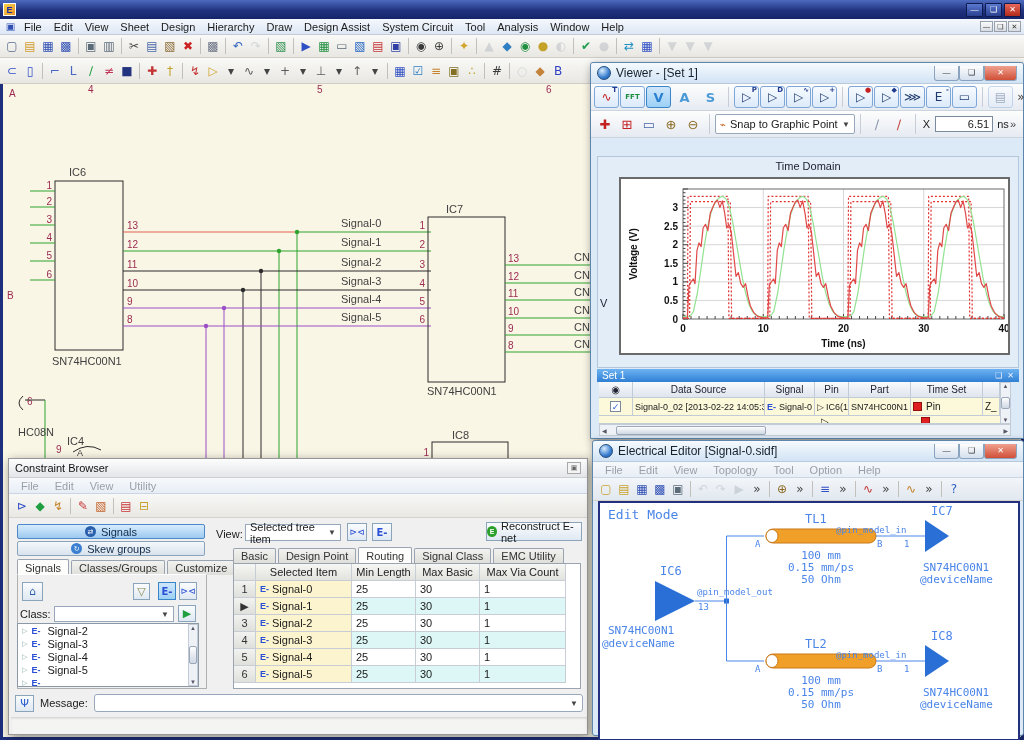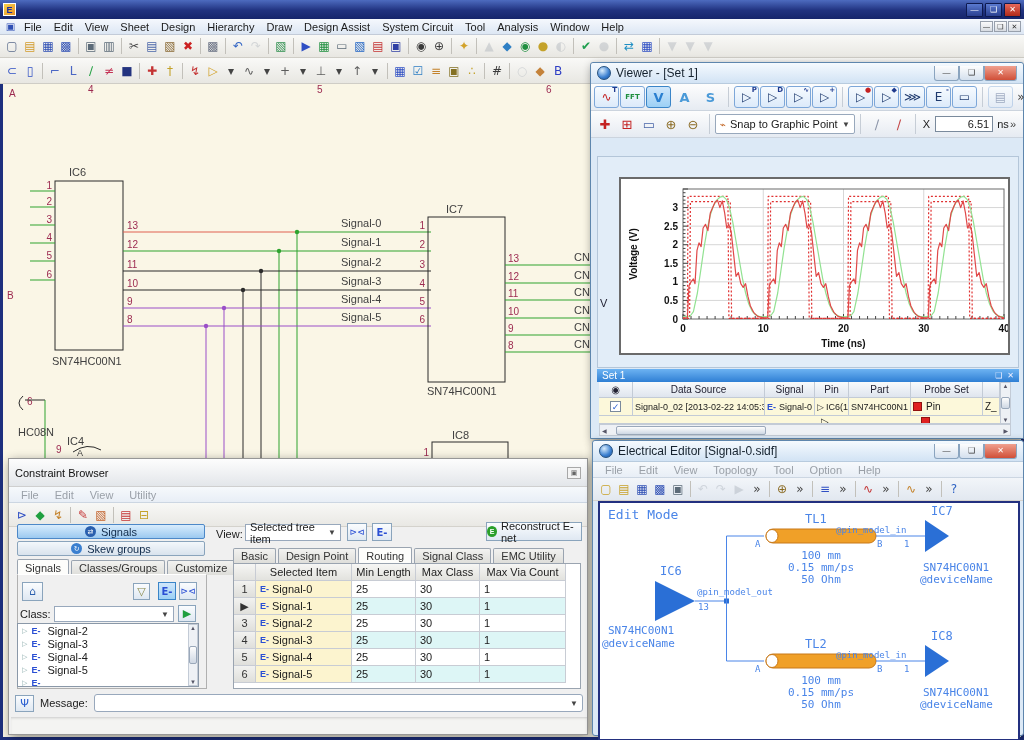--- a/index.html
+++ b/index.html
@@ -70,21 +70,21 @@
   .strow .sc{background:#fcf8da;justify-content:flex-start}
   .partial-row{position:absolute;left:8px;top:353px;height:8px;width:401px;background:#fcf8da;border-bottom:1px solid #c3cbd6;overflow:hidden;font-size:10px}
   .chk{width:11px;height:11px;background:#fff;border:1px solid #7a8a9c;color:#2a5fd0;font-size:9px;display:flex;align-items:center;justify-content:center;margin:auto}
   .sw{width:9px;height:9px;background:#e02020;border:1px solid #901010;display:inline-block;margin-right:4px}
   .eic{color:#2a4fd4;font-weight:bold;font-size:9px;margin-right:3px}
   .scrollv{position:absolute;background:#eef1f5;border:1px solid #c3cbd6;display:flex;flex-direction:column;align-items:center;justify-content:space-between;font-size:6px;color:#556}
   .scrollh{position:absolute;background:#eef1f5;border:1px solid #c3cbd6;display:flex;align-items:center;justify-content:space-between;font-size:6px;color:#556}
   .thumb{background:linear-gradient(#fdfdfd,#cfd8e4);border:1px solid #9aa8ba;border-radius:2px}
   
   .cb{background:#f0f0f0;border:1px solid #979797}
-  .cb-ttl{height:28px;background:linear-gradient(#fdfdfd,#e3e6ea);display:flex;align-items:center;padding:0 6px;font-size:11px;color:#111;border-bottom:1px solid #cfcfcf}
+  .cb-ttl{height:19px;background:linear-gradient(#fdfdfd,#e3e6ea);display:flex;align-items:center;padding:0 6px;font-size:11px;color:#111;border-bottom:1px solid #cfcfcf}
   .cb-ttl .cbx{margin-left:auto;width:14px;height:12px;border:1px solid #a8a8a8;background:#f4f4f4;font-size:7px;display:flex;align-items:center;justify-content:center;color:#666}
   .cb-tb{height:24px;display:flex;align-items:center;padding-left:4px;background:linear-gradient(#f8f8f6,#e9e8e4);border-bottom:1px solid #d4d2cc}
   .bigbtn{position:absolute;height:15px;border:1px solid #4d88c8;border-radius:2px;display:flex;align-items:center;justify-content:center;gap:5px;font-size:11px;color:#102a4a;
     background:linear-gradient(#d8ecfd,#9cc9f0)}
   .bigbtn.off{background:linear-gradient(#f3f7fb,#d9e3ed);border-color:#8aa4bc}
   .cir{width:11px;height:11px;border-radius:50%;background:#2a5fae;color:#fff;font-size:7px;display:flex;align-items:center;justify-content:center}
   .tab{border:1px solid #9aa4b0;border-bottom:none;background:linear-gradient(#f2f2f0,#dededa);padding:1px 7px;border-radius:2px 2px 0 0;font-size:11px;color:#333;white-space:nowrap}
   .tab.act{background:#fdfdfb;padding-top:2px;font-weight:normal}
   .tabrow{position:absolute;display:flex;gap:2px;align-items:flex-end}
   .fld{background:#fff;border:1px solid #98a8bc;display:flex;align-items:center;padding:0 4px;font-size:11px}
@@ -412,21 +412,21 @@
         <div class="tab">Design Point</div>
         <div class="tab act">Routing</div>
         <div class="tab">Signal Class</div>
         <div class="tab">EMC Utility</div>
       </div>
     <div class="ctable" id="cb-table" style="left:224px;top:104px;width:348px;height:126px">
         <div class="crow chead">
           <div class="cc rn" style="width: 22px;"></div>
           <div class="cc" style="width: 96px; justify-content: center;">Selected Item</div>
           <div class="cc" style="width: 64px; justify-content: center;">Min Length</div>
-          <div class="cc" style="width: 64px; justify-content: center;">Max Class</div>
+          <div class="cc" style="width: 64px; justify-content: center;">Max Basic</div>
           <div class="cc" style="width: 86px; justify-content: center;">Max Via Count</div>
         </div>
         <div class="crow">
           <div class="cc rn" style="width: 22px;">1</div>
           <div class="cc" style="width: 96px; background: rgb(252, 244, 207);">
             <span class="eic">E-</span>
             <span>Signal-0</span>
           </div>
           <div class="cc" style="width: 64px; background: rgb(255, 255, 255);">25</div>
           <div class="cc" style="width: 64px; background: rgb(255, 255, 255);">30</div>
@@ -585,20 +585,21 @@
           <div class="zicon" style="color: rgb(196, 68, 68);">∕</div>
         </span>
       <span class="vsep"></span>
       <span style="margin:0 4px 0 2px">X</span>
       <div class="xfield">6.51</div>
       <span style="margin-left:3px">ns</span>
       <span style="margin-left:auto;margin-right:4px;color:#444">»</span>
     </div>
 
     <div class="chart-panel">
+      <div class="chart-title">Time Domain</div>
       <div class="vtab">V</div>
       <div class="chart-box">
         <svg id="chart" width="387" height="174">
             <rect x="0" y="0" width="387" height="174" fill="#ffffff"></rect>
             <line x1="142.25" y1="10" x2="142.25" y2="140" stroke="#d6d6d6" stroke-width="1"></line>
             <line x1="222.5" y1="10" x2="222.5" y2="140" stroke="#d6d6d6" stroke-width="1"></line>
             <line x1="302.75" y1="10" x2="302.75" y2="140" stroke="#d6d6d6" stroke-width="1"></line>
             <line x1="62" y1="121.42857142857143" x2="383" y2="121.42857142857143" stroke="#d6d6d6" stroke-width="1"></line>
             <line x1="62" y1="102.85714285714286" x2="383" y2="102.85714285714286" stroke="#d6d6d6" stroke-width="1"></line>
             <line x1="62" y1="84.28571428571429" x2="383" y2="84.28571428571429" stroke="#d6d6d6" stroke-width="1"></line>
@@ -718,21 +719,21 @@
         <span>❑</span>
         <span>✕</span>
       </span>
     </div>
     <div class="sthead" id="set-thead">
         <div class="sc" style="width: 34px;">◉</div>
         <div class="sc" style="width: 132px;">Data Source</div>
         <div class="sc" style="width: 50px;">Signal</div>
         <div class="sc" style="width: 34px;">Pin</div>
         <div class="sc" style="width: 62px;">Part</div>
-        <div class="sc" style="width: 72px;">Probe Set</div>
+        <div class="sc" style="width: 72px;">Time Set</div>
         <div class="sc" style="width: 17px;"></div>
       </div>
     <div class="strow" id="set-trow">
         <div class="sc" style="width: 34px; justify-content: center;">
           <div class="chk">✓</div>
         </div>
         <div class="sc" style="width: 132px; font-size: 9px;">Signal-0_02  [2013-02-22 14:05:30]</div>
         <div class="sc" style="width: 50px; font-size: 9px;">
           <span class="eic">E-</span>
           <span>Signal-0</span>

